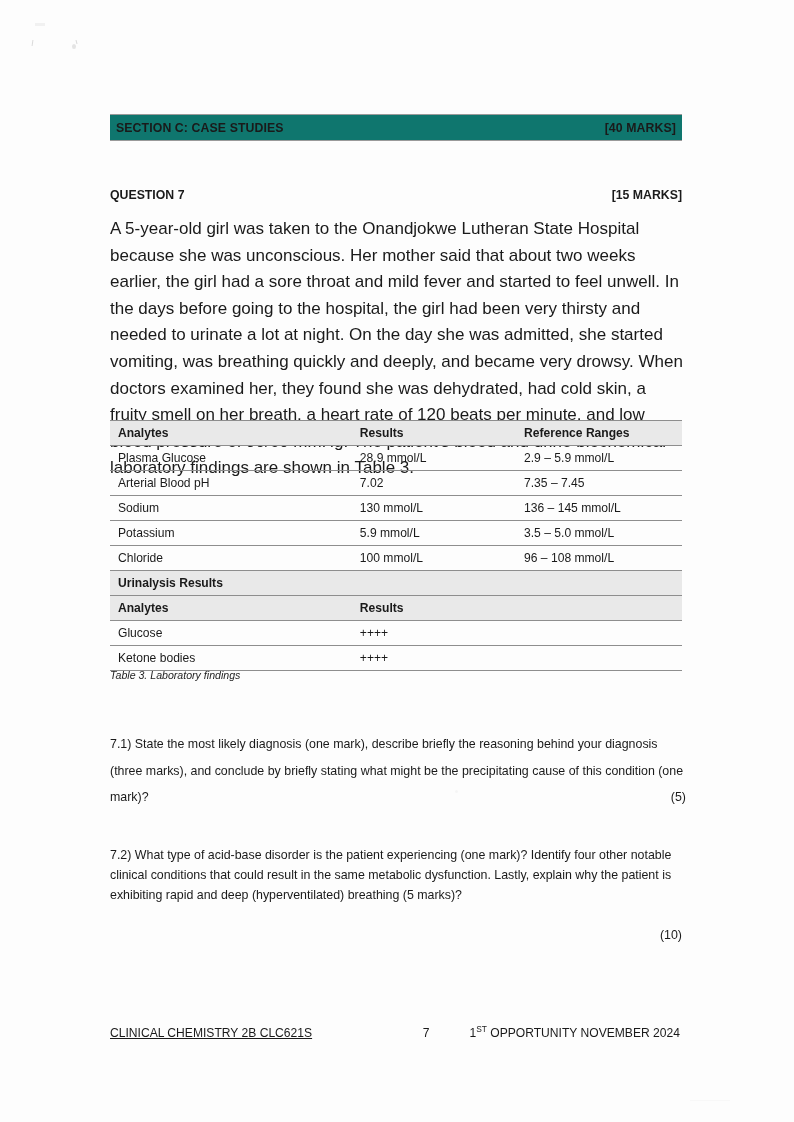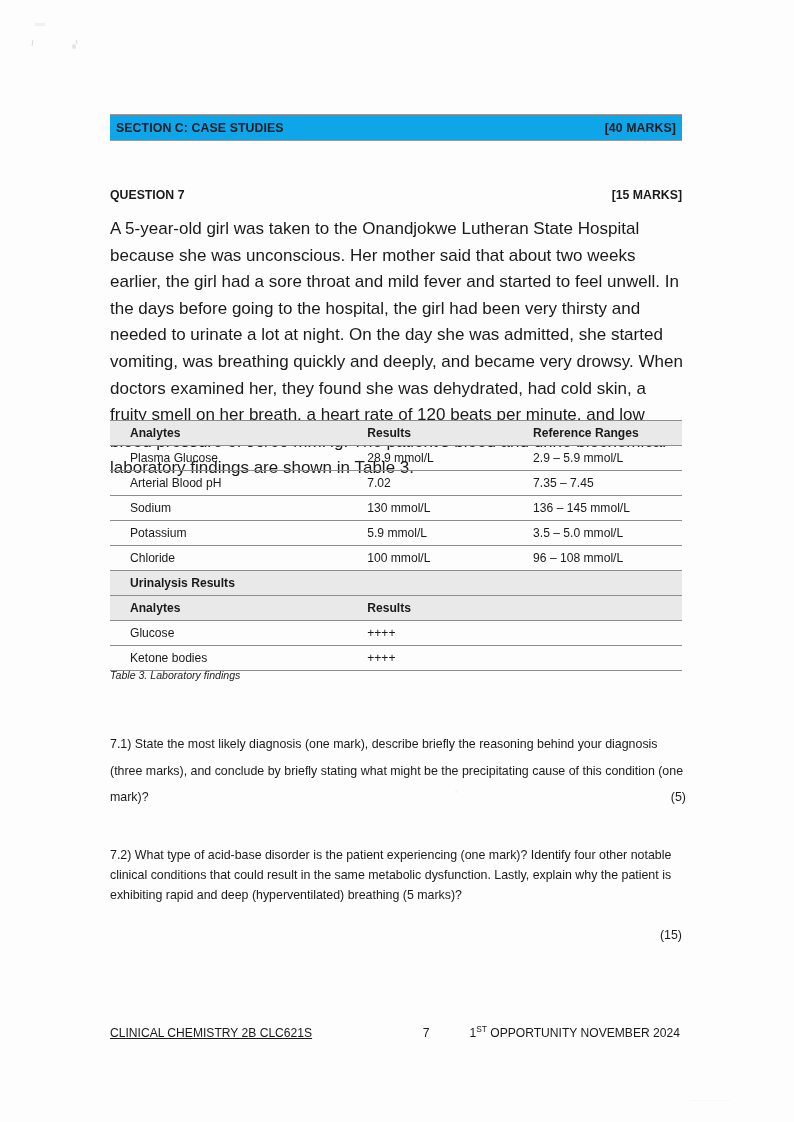--- a/index.html
+++ b/index.html
@@ -29,21 +29,21 @@
   .s1 { left: 32px; top: 40px; width: 1px; height: 6px; transform: rotate(8deg); }
   .s2 { left: 72px; top: 44px; width: 4px; height: 5px; border-radius: 50%; opacity: .4;}
   .s3 { left: 76px; top: 40px; width: 1px; height: 4px; transform: rotate(-15deg);}
   .s4 { left: 35px; top: 23px; width: 10px; height: 3px; opacity: .18; }
   .section-bar {
     position: absolute;
     left: 110px;
     top: 114px;
     width: 572px;
     height: 27px;
-    background: #0ea5e9;
+    background: #0f766e;
     border-top: 1px solid #9a9a9a;
     border-bottom: 1px solid #9a9a9a;
     display: flex;
     align-items: center;
     justify-content: space-between;
     padding: 0 6px 0 6px;
     box-sizing: border-box;
     font-size: 12.3px;
     font-weight: bold;
     letter-spacing: .1px;
@@ -69,21 +69,21 @@
   }
   table.lab {
     position: absolute;
     left: 110px;
     top: 420px;
     width: 572px;
     border-collapse: collapse;
     font-size: 12.1px;
   }
   table.lab td {
-    padding: 5px 8px 5px 20px;
+    padding: 5px 8px 5px 8px;
     border-bottom: 1px solid #8e8e8e;
     vertical-align: middle;
     height: 14px;
   }
   table.lab tr.header td,
   table.lab tr.subheader td {
     background: #e9e9e9;
     font-weight: bold;
   }
   table.lab tr.header td { border-top: 1px solid #8e8e8e; }
@@ -228,21 +228,21 @@
   <div class="table-caption">Table 3. Laboratory findings</div>
 
   <div class="q71">
     <span>7.1) State the most likely diagnosis (one mark), describe briefly the reasoning behind your diagnosis (three marks), and conclude by briefly stating what might be the precipitating cause of this condition (one mark)?</span>
     <span class="marks-right">(5)</span>
   </div>
 
   <div class="q72">
     <span>7.2) What type of acid-base disorder is the patient experiencing (one mark)? Identify four other notable clinical conditions that could result in the same metabolic dysfunction. Lastly, explain why the patient is exhibiting rapid and deep (hyperventilated) breathing (5 marks)?</span>
   </div>
-  <div class="q72-marks">(15)</div>
+  <div class="q72-marks">(10)</div>
 
   <div class="footer">
     <span class="f-left">CLINICAL CHEMISTRY 2B CLC621S</span>
     <span class="f-center">7</span>
     <span class="f-right"><span>1</span><sup>ST</sup><span> OPPORTUNITY NOVEMBER 2024</span></span>
   </div>
 
 </div>
 
 </body></html>

